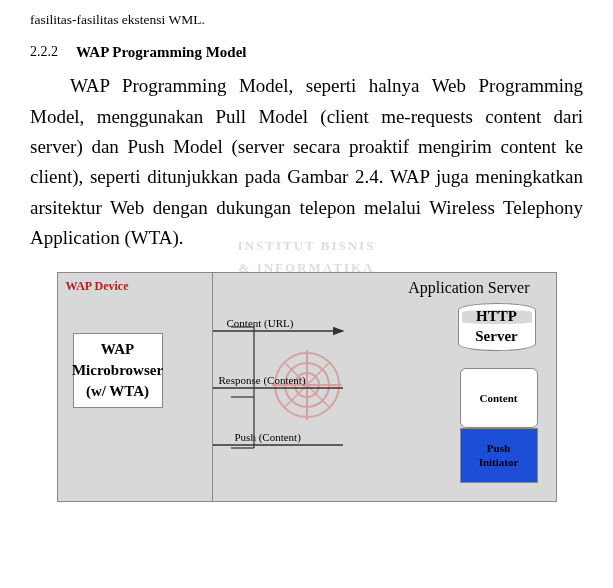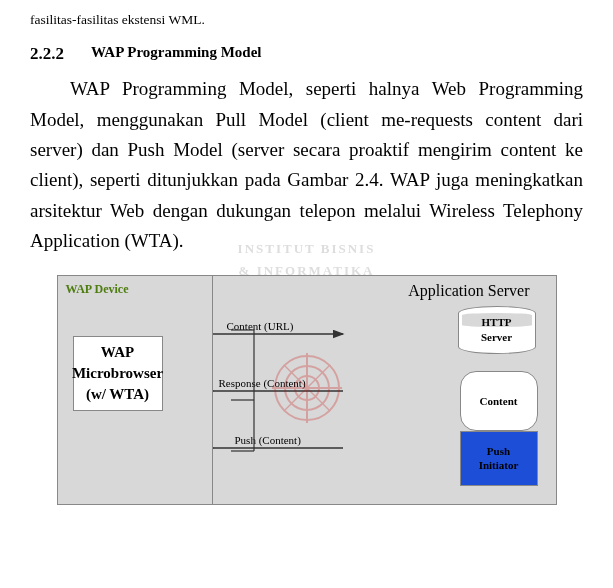--- a/index.html
+++ b/index.html
@@ -19,23 +19,23 @@
       margin-bottom: 14px;
     }
 
     .section-heading {
       display: flex;
       align-items: flex-start;
       margin-bottom: 10px;
     }
 
     .section-number {
-      font-size: 17px;
-      font-weight: bold;
-      margin-right: 27px;
+      font-size: 14px;
+      font-weight: normal;
+      margin-right: 18px;
       white-space: nowrap;
     }
 
     .section-title {
       font-size: 15px;
       font-weight: bold;
     }
 
     .body-text {
       font-size: 19px;
@@ -93,21 +93,21 @@
       position: relative;
       border-right: 1.5px solid #888;
     }
 
     .panel-label {
       position: absolute;
       top: 6px;
       left: 8px;
       font-size: 12px;
       font-weight: bold;
-      color: #4d7c0f;
+      color: #b91c1c;
     }
 
     .wap-microbrowser-box {
       position: absolute;
       top: 60px;
       left: 15px;
       width: 90px;
       height: 75px;
       background: #fff;
       border: 1.5px solid #888;
@@ -144,21 +144,21 @@
       width: 78px;
       height: 48px;
       background: #fff;
       border: 1.5px solid #888;
       border-radius: 50% / 15%;
       display: flex;
       flex-direction: column;
       align-items: center;
       justify-content: center;
       text-align: center;
-      font-size: 11px;
+      font-size: 15px;
       font-weight: bold;
       line-height: 1.3;
     }
 
     .http-server-box-inner {
       background: #d8d8d8;
       border-radius: 50% / 15%;
       position: absolute;
       top: 6px;
       left: 3px;
@@ -173,21 +173,21 @@
       right: 18px;
       width: 78px;
       height: 60px;
       background: #fff;
       border: 1.5px solid #888;
       display: flex;
       align-items: center;
       justify-content: center;
       font-size: 11px;
       font-weight: bold;
-      border-radius: 16px;
+      border-radius: 6px;
     }
 
     
     .push-initiator-box {
       position: absolute;
       bottom: 18px;
       right: 18px;
       width: 78px;
       height: 55px;
       background: #1d4ed8;

